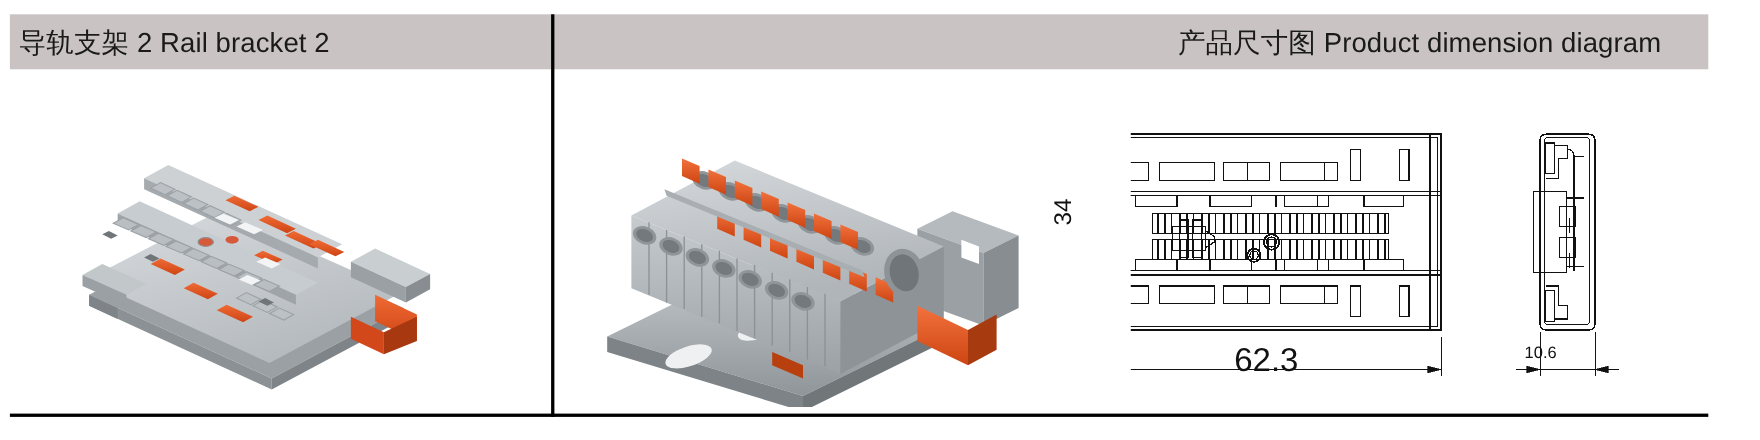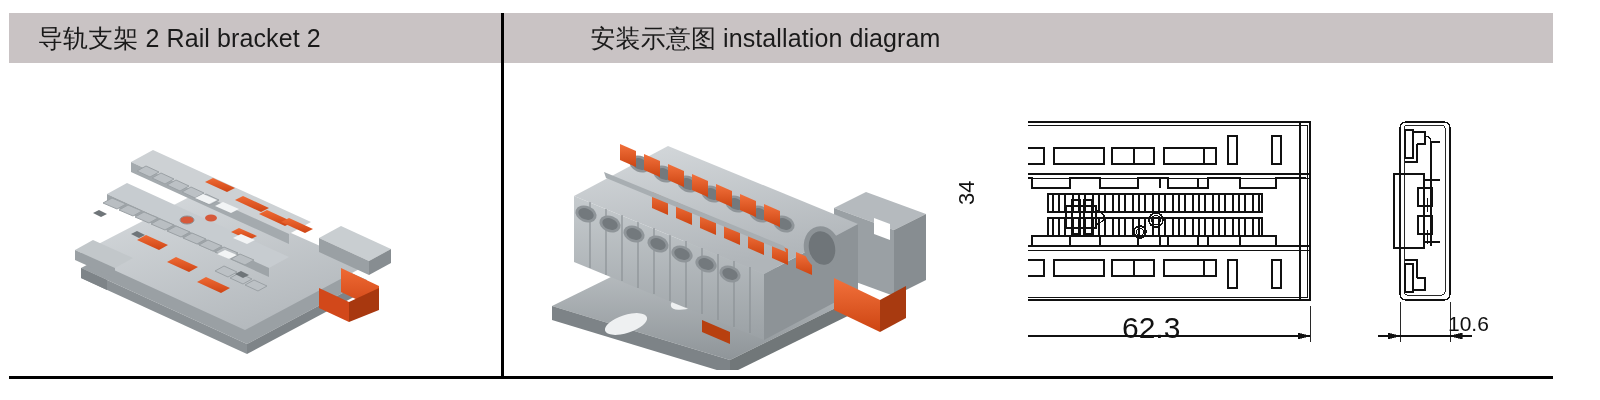--- a/index.html
+++ b/index.html
@@ -36,21 +36,21 @@
     display: flex;
     align-items: center;
     font-size: 25px;
     color: #1a1a1a;
     letter-spacing: 0.1px;
     white-space: nowrap;
   }
   .header-cell.left {
     left: 9px;
     width: 592px;
-    padding-left: 29px;
+    padding-left: 8px;
     box-sizing: border-box;
     justify-content: flex-start;
   }
   .header-cell.mid {
     left: 503px;
     width: 525px;
     justify-content: center;
   }
   .header-cell.right {
     left: 1028px;
@@ -104,38 +104,38 @@
     transform: rotate(-90deg);
     transform-origin: left top;
     font-size: 22px;
   }
   .dim-623 {
     left: 1122px;
     top: 311px;
     font-size: 30px;
   }
   .dim-106 {
-    left: 1448px;
+    left: 1386px;
     top: 312px;
-    font-size: 21px;
+    font-size: 15px;
     text-align: center;
   }
 </style>
 </head>
 <body>
 
 <div id="page">
 
   <div class="header-band"></div>
 
   <div class="header-cell left">
     <span>导轨支架 2 Rail bracket 2</span>
   </div>
-  <div class="header-cell mid">
-    <span>安装示意图 installation diagram</span>
+  <div class="header-cell right">
+    <span>产品尺寸图 Product dimension diagram</span>
   </div>
 
   <div class="v-divider"></div>
 
   <div class="panel panel-left">
     <div class="artwork">
       <svg viewBox="0 0 492 300" xmlns="http://www.w3.org/2000/svg">
         <defs>
           <linearGradient id="grayTop" x1="0" y1="0" x2="0.6" y2="1">
             <stop offset="0%" stop-color="#d8dcdf"></stop>

